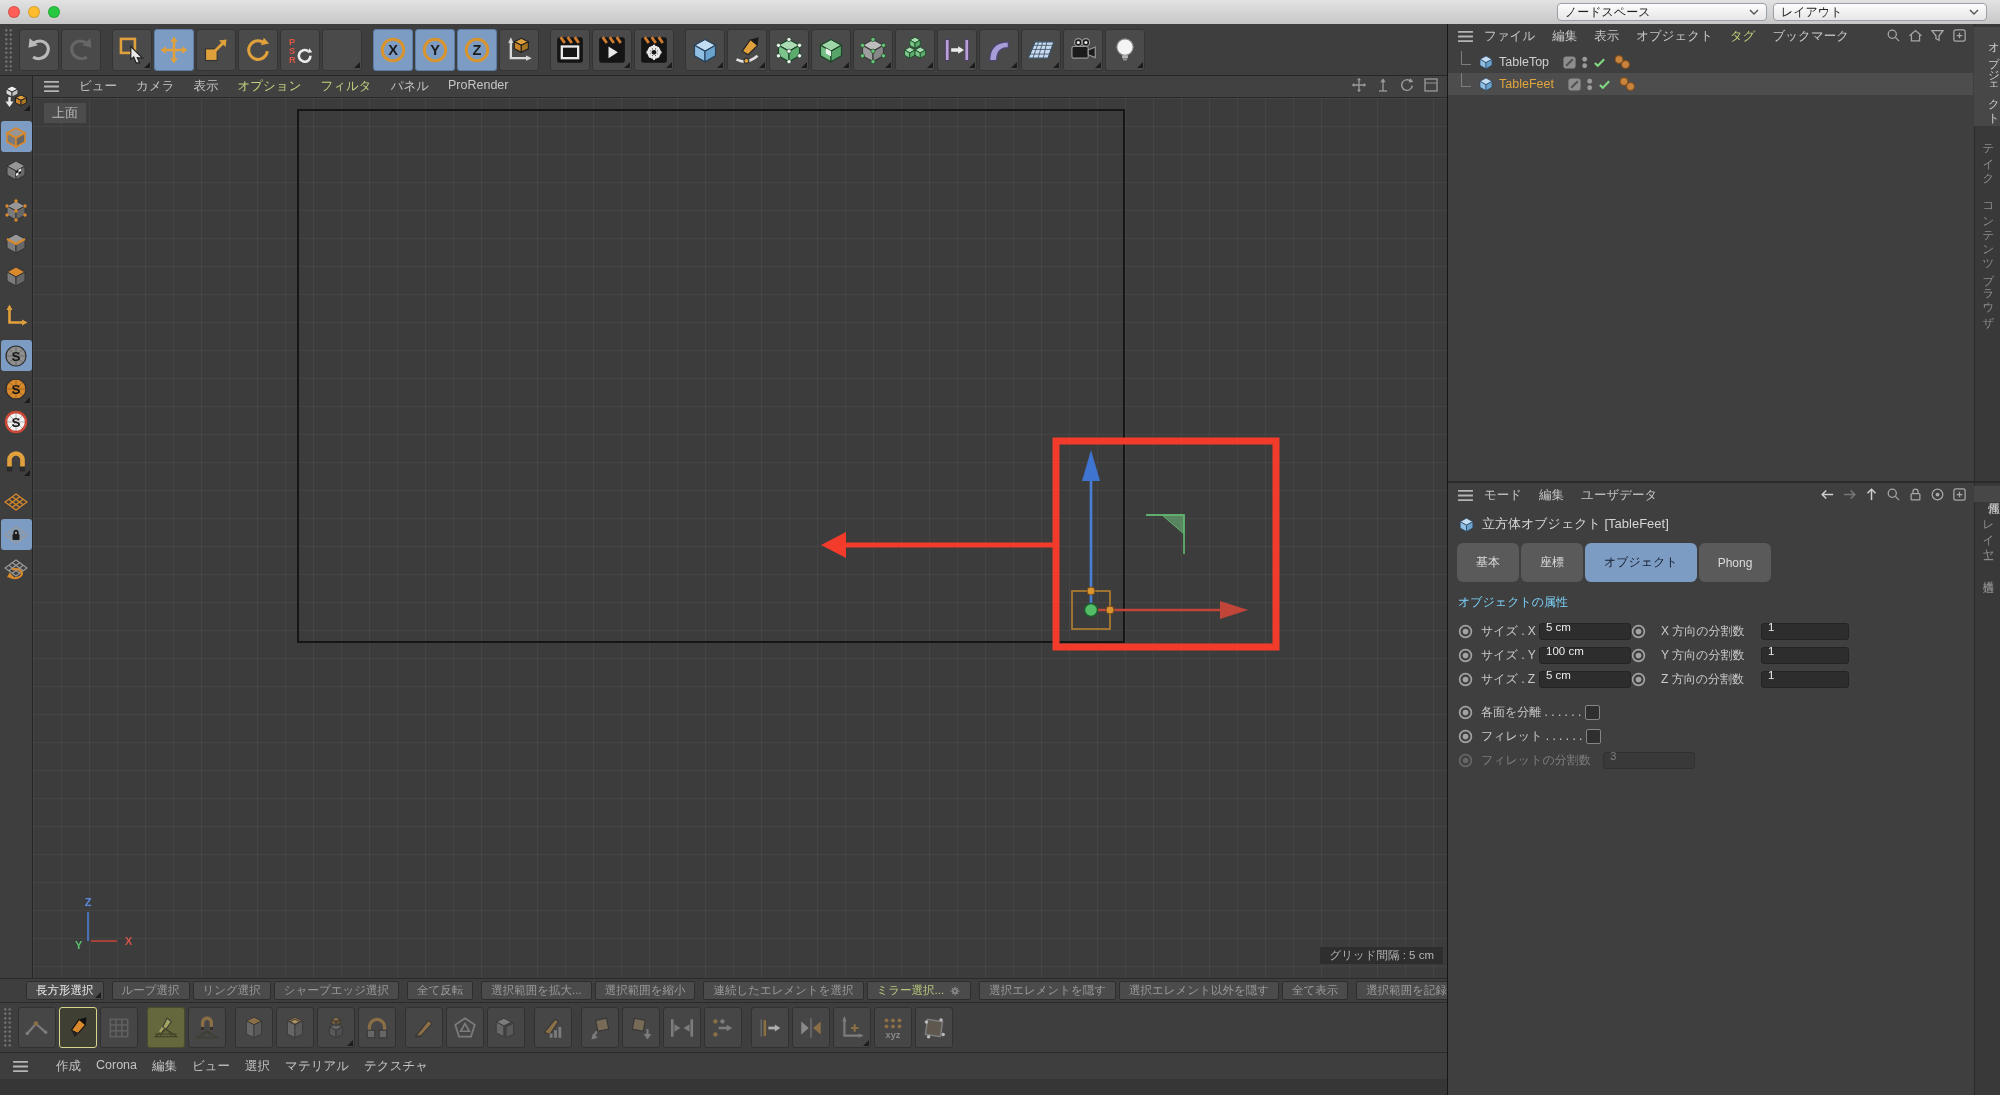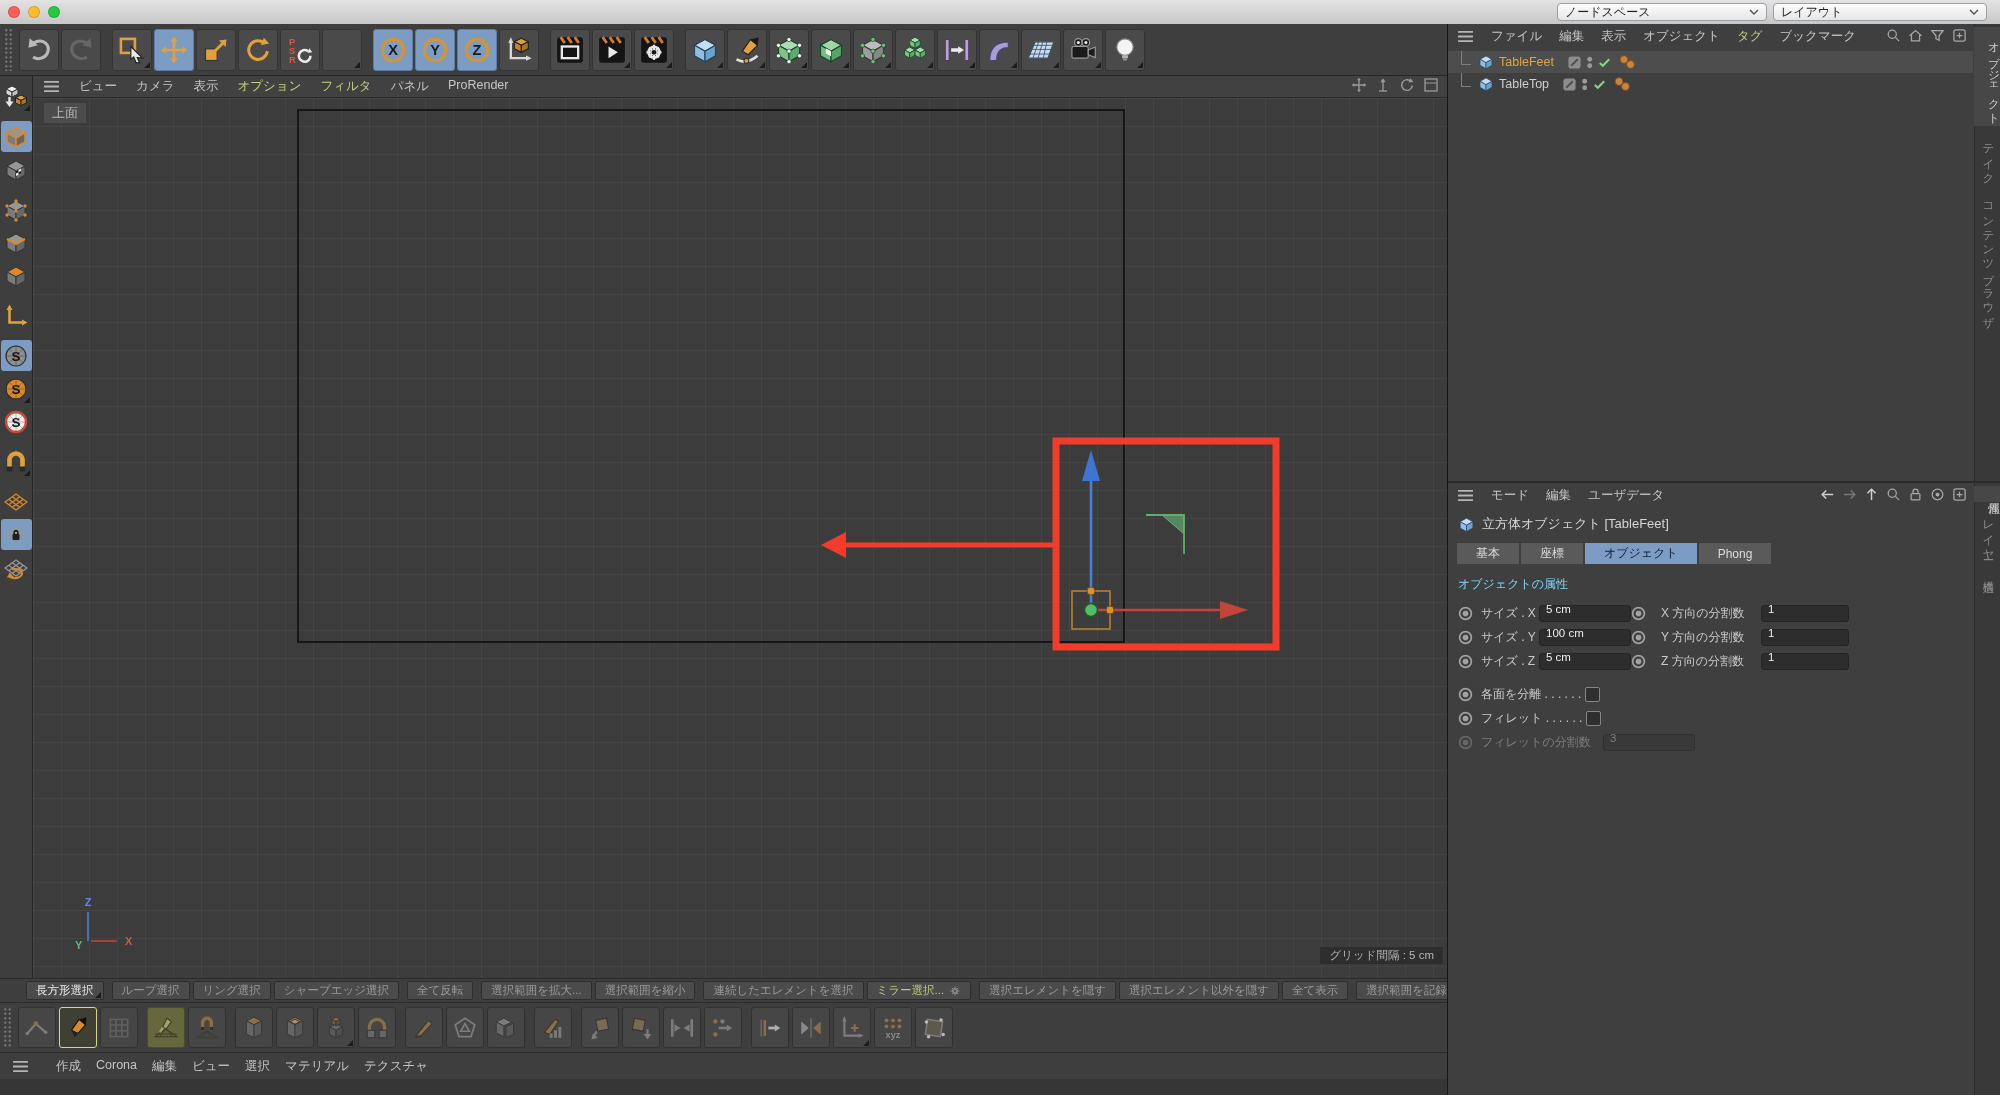--- a/index.html
+++ b/index.html
@@ -84,21 +84,21 @@
   .m-btn.active-border svg{opacity:1}
   .m-btn.active-olive{background:#65673d;border-color:#4a4c2c}
 
   #bottom-menu{left:0;top:1052px;width:1447px;height:27px;background:#3e3e3e;border-top:1px solid #2a2a2a;
                display:flex;align-items:center;gap:27px;padding-left:12px;box-sizing:border-box;
                font-size:12.5px;color:#c3c3c3}
   #bottom-fill{left:0;top:1079px;width:1447px;height:16px;background:#363636}
 
   
   #right-panel{left:1447px;top:24px;width:553px;height:1071px;background:#3f3f3f;border-left:1px solid #161616;box-sizing:border-box}
-  .pmenu{display:flex;align-items:center;height:25px;gap:17px;padding-left:9px;font-size:12.5px;color:#c6c6c6}
+  .pmenu{display:flex;align-items:center;height:25px;gap:10px;padding-left:9px;font-size:12.5px;color:#c6c6c6}
   .pmenu .hl{color:#c3cf7d}
   .picons{margin-left:auto;display:flex;gap:7px;margin-right:34px;align-items:center}
   .pi svg{width:15px;height:15px}
   .pi.dim svg{opacity:.4}
   .vtabs{position:absolute;right:0;top:0;width:27px;background:#393939;border-left:1px solid #2a2a2a;
          display:flex;flex-direction:column;align-items:center;padding-top:3px;box-sizing:border-box;gap:3px}
   .vtab{writing-mode:vertical-rl;font-size:11.5px;color:#8d8d8d;padding:7px 1px;letter-spacing:1px}
   .vtab.active{background:#474747;color:#cccccc;width:100%;text-align:center}
 
   #om{position:absolute;left:0;top:0;width:553px;height:457px}
@@ -114,21 +114,21 @@
   .octrls svg{height:15px}
   .orow .cube svg{width:16px;height:16px}
   .tagdots svg{height:16px;width:22px}
 
   #am{position:absolute;left:0;top:457px;width:553px;bottom:0;border-top:2px solid #2b2b2b;box-sizing:border-box}
   #am .vtabs{height:100%}
   .am-obj{display:flex;align-items:center;gap:7px;padding-left:10px;height:24px;margin-top:4px;
           font-size:13px;color:#d6d6d6}
   .am-obj svg{width:17px;height:17px}
   .atabs{display:flex;gap:2px;padding-left:9px;margin-top:7px}
-  .atab{height:21px;padding:0 19px;background:#5a5a5a;border-radius:0;font-size:12px;color:#dcdcdc;
+  .atab{height:21px;padding:9px 19px;background:#5a5a5a;border-radius:6px;font-size:12px;color:#dcdcdc;
         display:flex;align-items:center}
   .atab.active{background:#7d9cc4;color:#141e30}
   .asection{font-size:12px;font-weight:normal;color:#7dd3fc;padding-left:10px;margin-top:12px}
   #am-rows{margin-top:8px}
   .arow{display:flex;align-items:center;height:24px;padding-left:10px;font-size:12px;color:#c9c9c9}
   .arow .radio svg{width:15px;height:15px}
   .arow.dimrow{color:#7d7d7d}
   .arow.dimrow .radio svg{opacity:.4}
   .albl{margin-left:8px}
   .l1{width:58px}
@@ -1076,32 +1076,32 @@
               <svg viewBox="0 0 24 24">
                 <g fill="none" stroke="#a8a8a8" stroke-width="2">
                   <rect x="3" y="3" width="18" height="18" rx="3"></rect>
                   <path d="M12 7.5v9M7.5 12h9"></path>
                 </g>
               </svg>
             </span></span>
         </span>
     </div>
     <div id="om-rows">
-        <div class="orow selected">
+        <div class="orow">
           <span class="stub"></span>
           <span class="icon cube">
             <svg viewBox="0 0 24 24">
               <g stroke="#27415c" stroke-width="1">
                 <polygon points="12,3 21,8 12,13 3,8" fill="#c3ddf2"></polygon>
                 <polygon points="3,8 12,13 12,22 3,17" fill="#90bfe4"></polygon>
                 <polygon points="12,13 21,8 21,17 12,22" fill="#6ba3cf"></polygon>
               </g>
             </svg>
           </span>
-          <span class="oname sel">TableFeet</span>
+          <span class="oname">TableTop</span>
           <span class="octrls">
             <span class="icon">
               <svg viewBox="0 0 16 16">
                 <rect x="1.5" y="1.5" width="13" height="13" rx="3" fill="#8d8d8d"></rect>
                 <path d="M4.5 11.5l7-7" stroke="#4f4f4f" stroke-width="2"></path>
               </svg>
             </span>
             <span class="icon">
               <svg viewBox="0 0 10 16">
                 <circle cx="5" cy="4.5" r="2.6" fill="#9a9a9a"></circle>
@@ -1114,32 +1114,32 @@
               </svg>
             </span>
           </span>
           <span class="icon tagdots">
             <svg viewBox="0 0 22 16">
               <circle cx="7" cy="5.5" r="4" fill="#c8833c" stroke="#7c4a1a"></circle>
               <circle cx="13.5" cy="10.5" r="4" fill="#c8833c" stroke="#7c4a1a"></circle>
             </svg>
           </span>
         </div>
-        <div class="orow">
+        <div class="orow selected">
           <span class="stub"></span>
           <span class="icon cube">
             <svg viewBox="0 0 24 24">
               <g stroke="#27415c" stroke-width="1">
                 <polygon points="12,3 21,8 12,13 3,8" fill="#c3ddf2"></polygon>
                 <polygon points="3,8 12,13 12,22 3,17" fill="#90bfe4"></polygon>
                 <polygon points="12,13 21,8 21,17 12,22" fill="#6ba3cf"></polygon>
               </g>
             </svg>
           </span>
-          <span class="oname">TableTop</span>
+          <span class="oname sel">TableFeet</span>
           <span class="octrls">
             <span class="icon">
               <svg viewBox="0 0 16 16">
                 <rect x="1.5" y="1.5" width="13" height="13" rx="3" fill="#8d8d8d"></rect>
                 <path d="M4.5 11.5l7-7" stroke="#4f4f4f" stroke-width="2"></path>
               </svg>
             </span>
             <span class="icon">
               <svg viewBox="0 0 10 16">
                 <circle cx="5" cy="4.5" r="2.6" fill="#9a9a9a"></circle>

